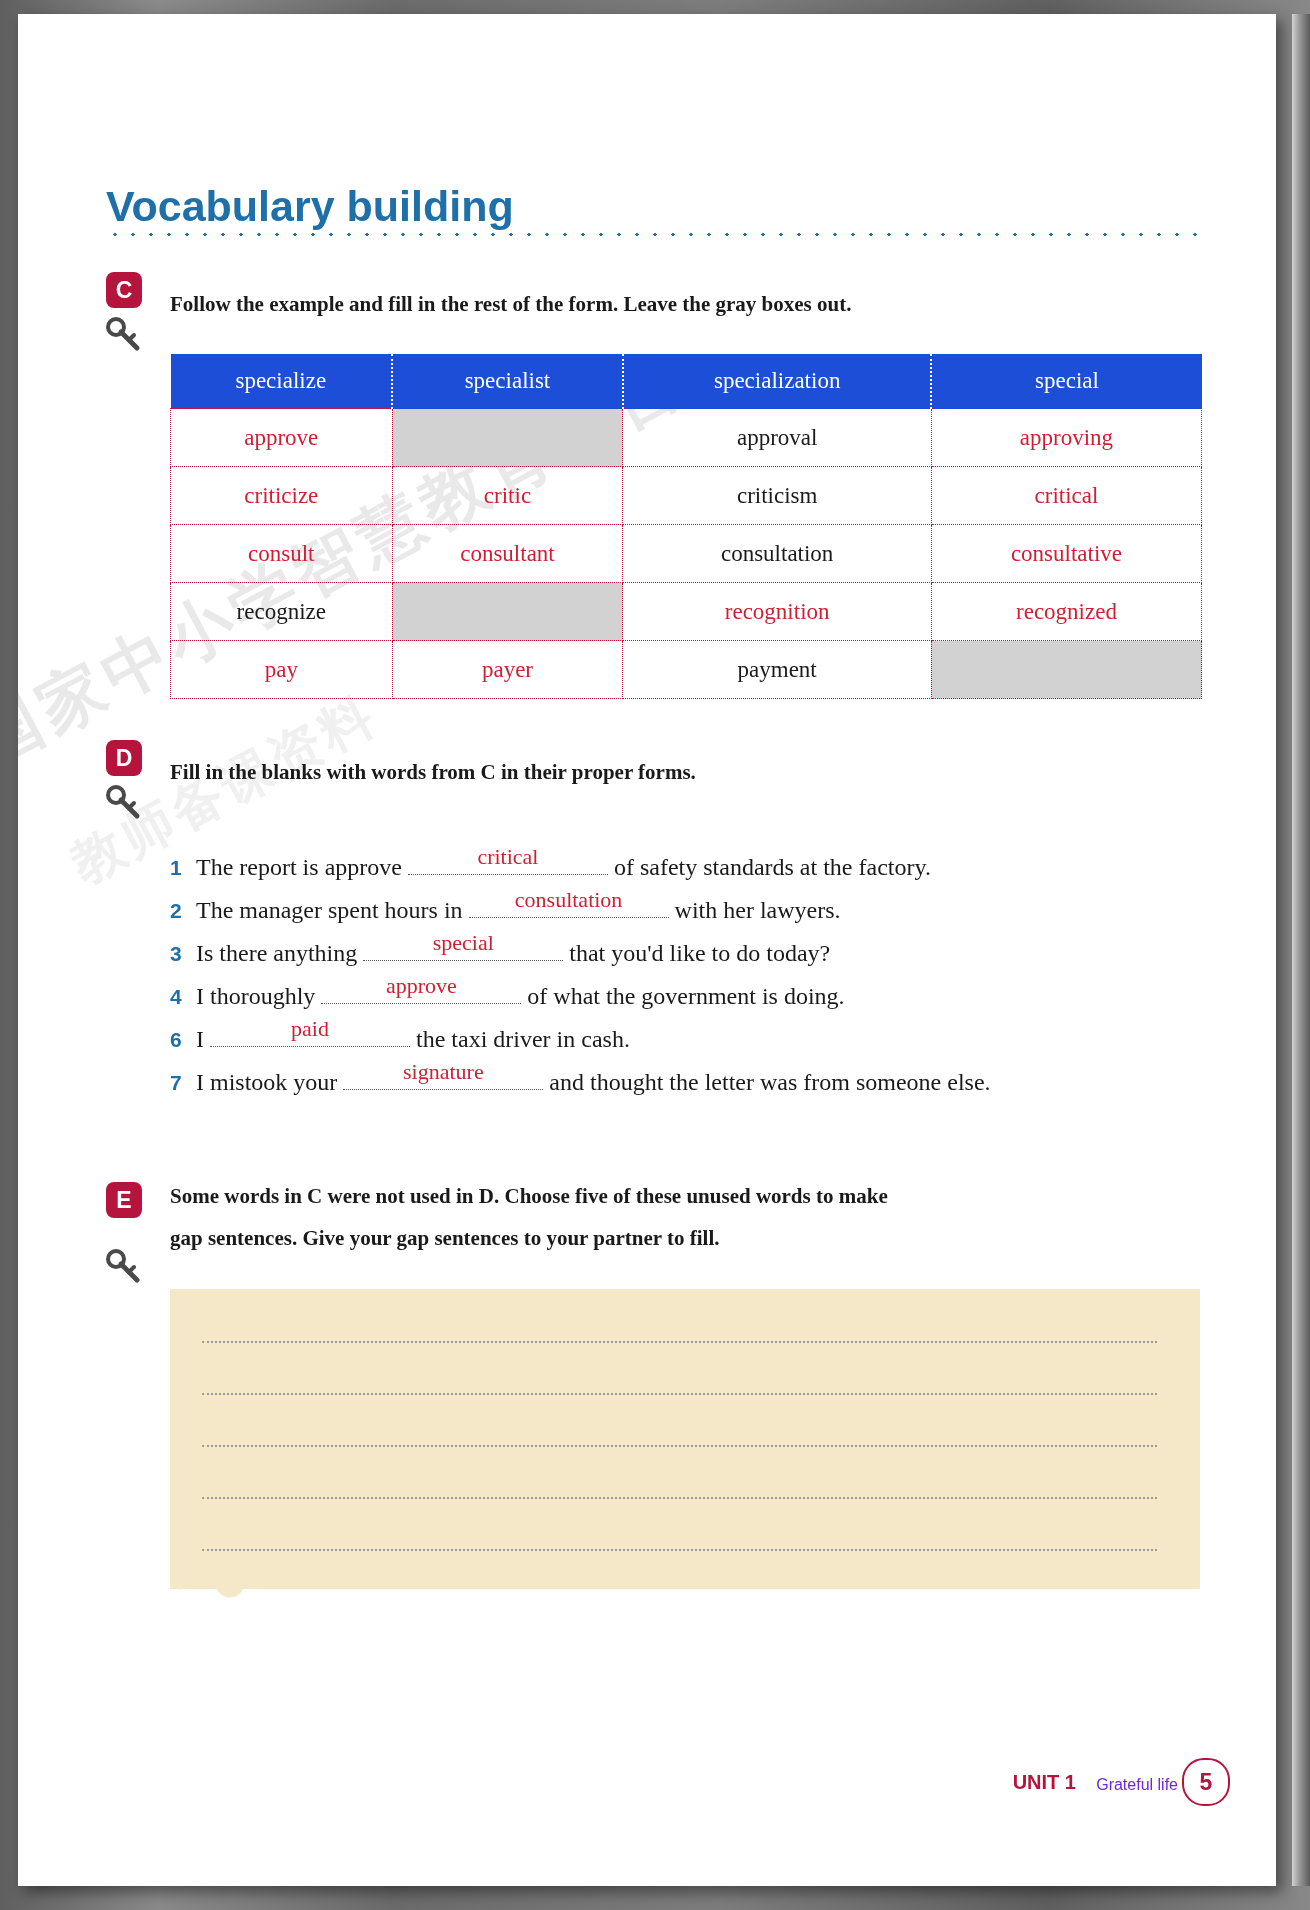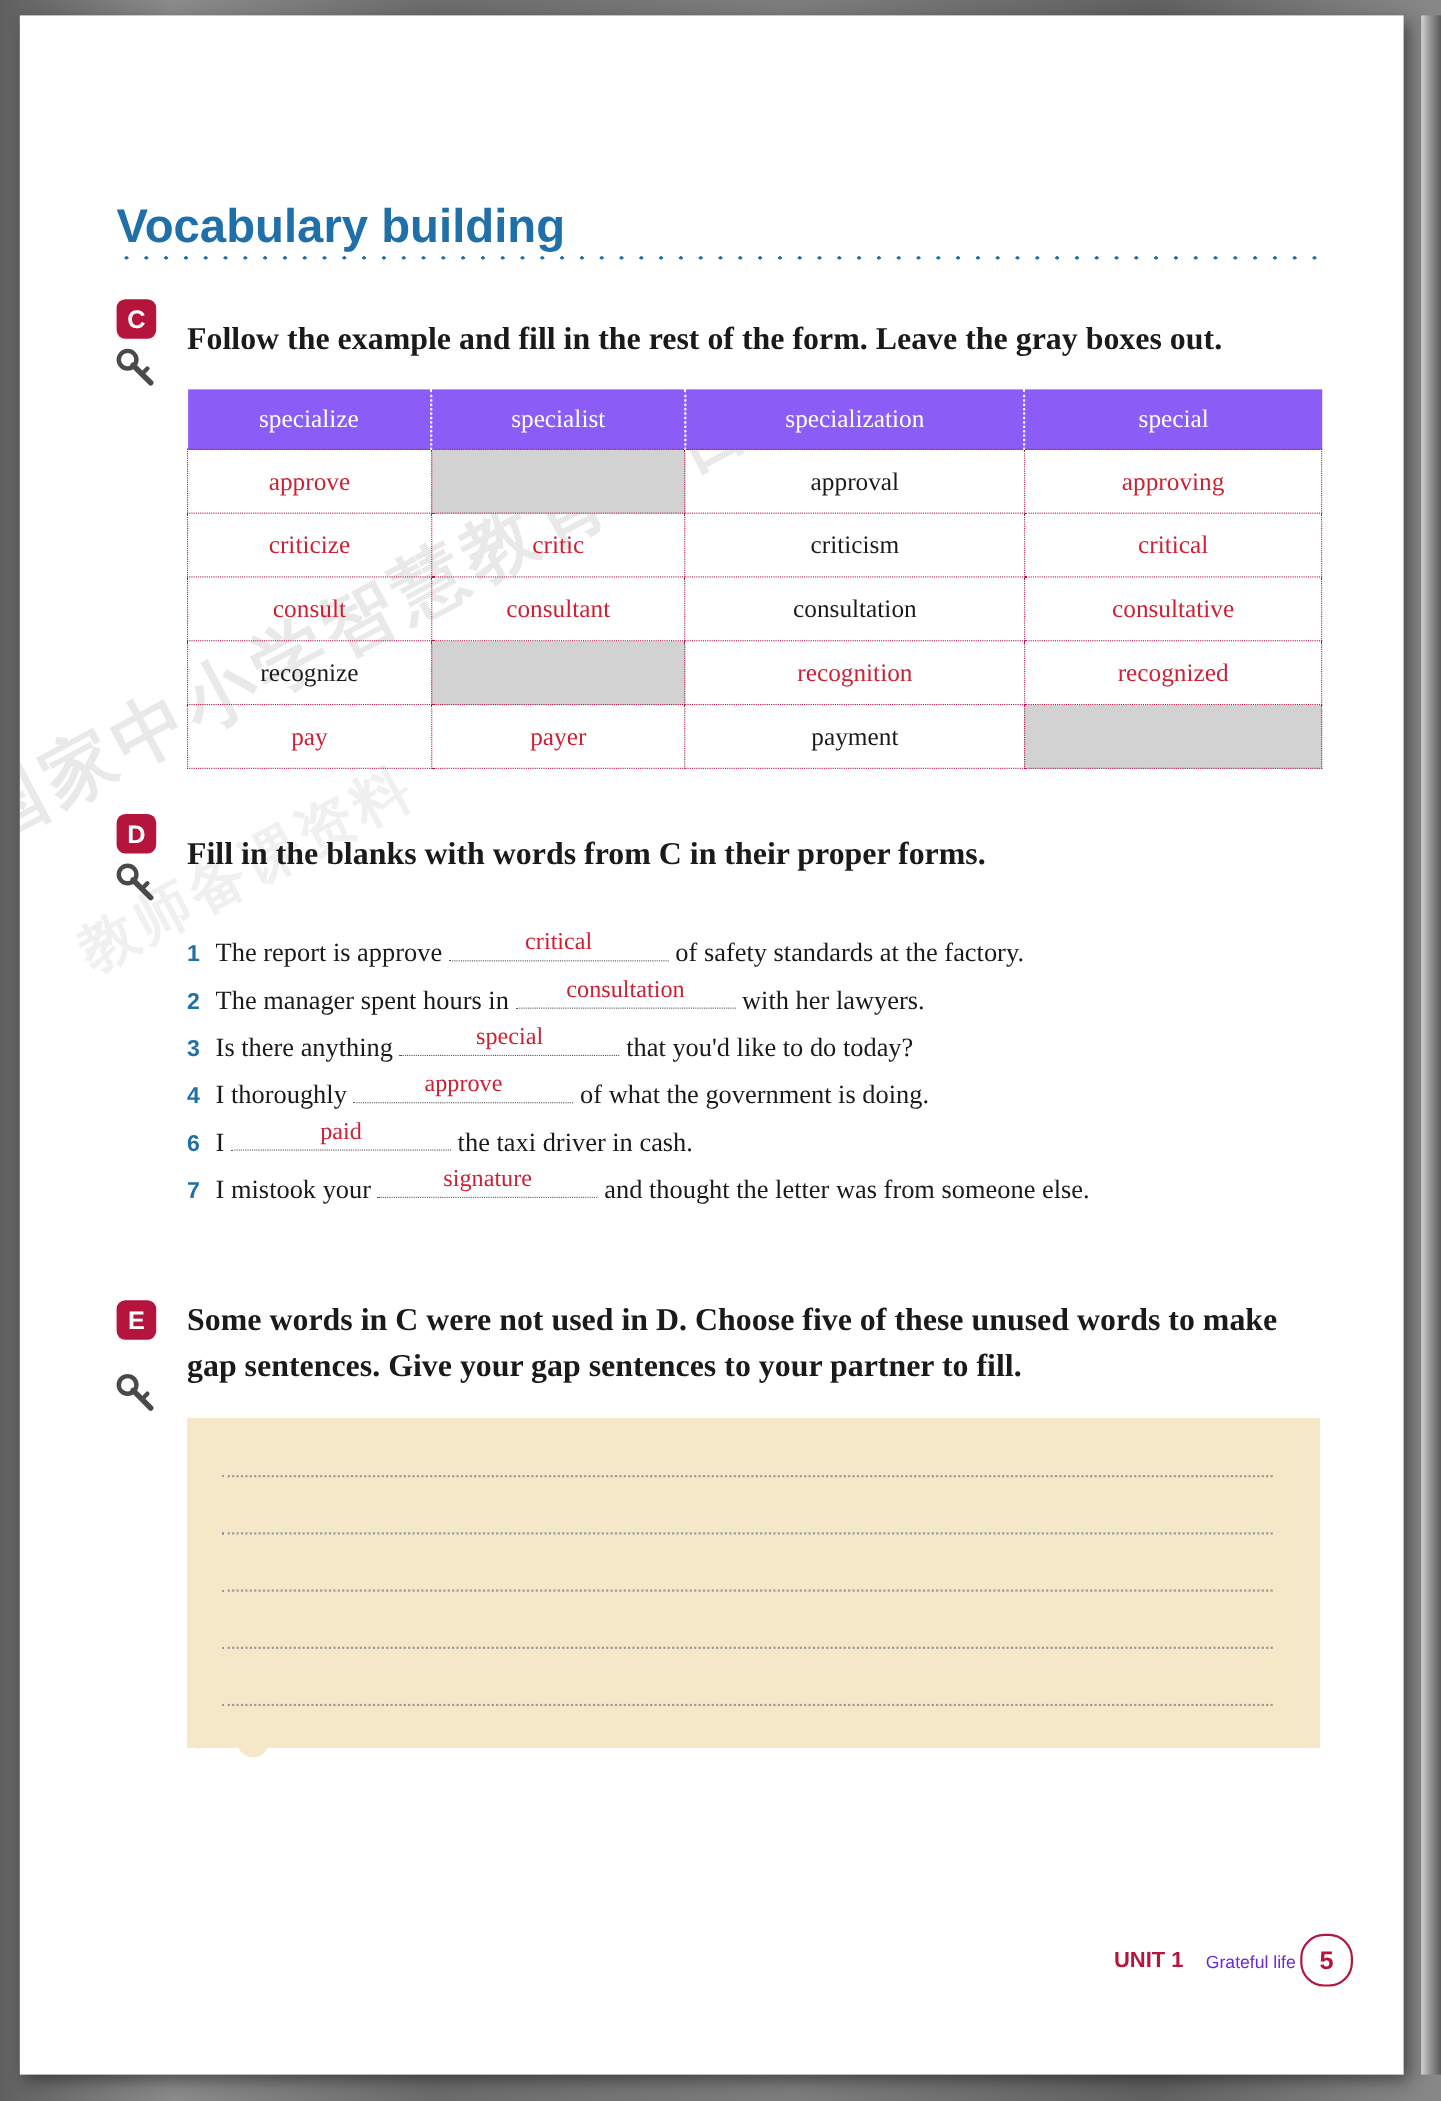--- a/index.html
+++ b/index.html
@@ -114,36 +114,36 @@
     justify-content: center;
   }
   .key-icon {
     position: absolute;
     width: 40px;
     height: 40px;
   }
   .instr {
     position: absolute;
     font-family: "Liberation Serif", serif;
-    font-size: 29px;
+    font-size: 21px;
     font-weight: bold;
     color: #1a1a1a;
   }
 
   
   .vtable {
     position: absolute;
     left: 152px;
     top: 340px;
     width: 1032px;
     border-collapse: collapse;
     font-size: 23px;
   }
   .vtable th {
-    background: #8b5cf6;
+    background: #1d4ed8;
     color: #ffffff;
     font-weight: normal;
     height: 52px;
     font-size: 23px;
     border-right: 2px dotted #ffffff;
     font-family: "Liberation Serif", serif;
   }
   .vtable th:last-child { border-right: none; }
   .vtable td {
     height: 55px;

